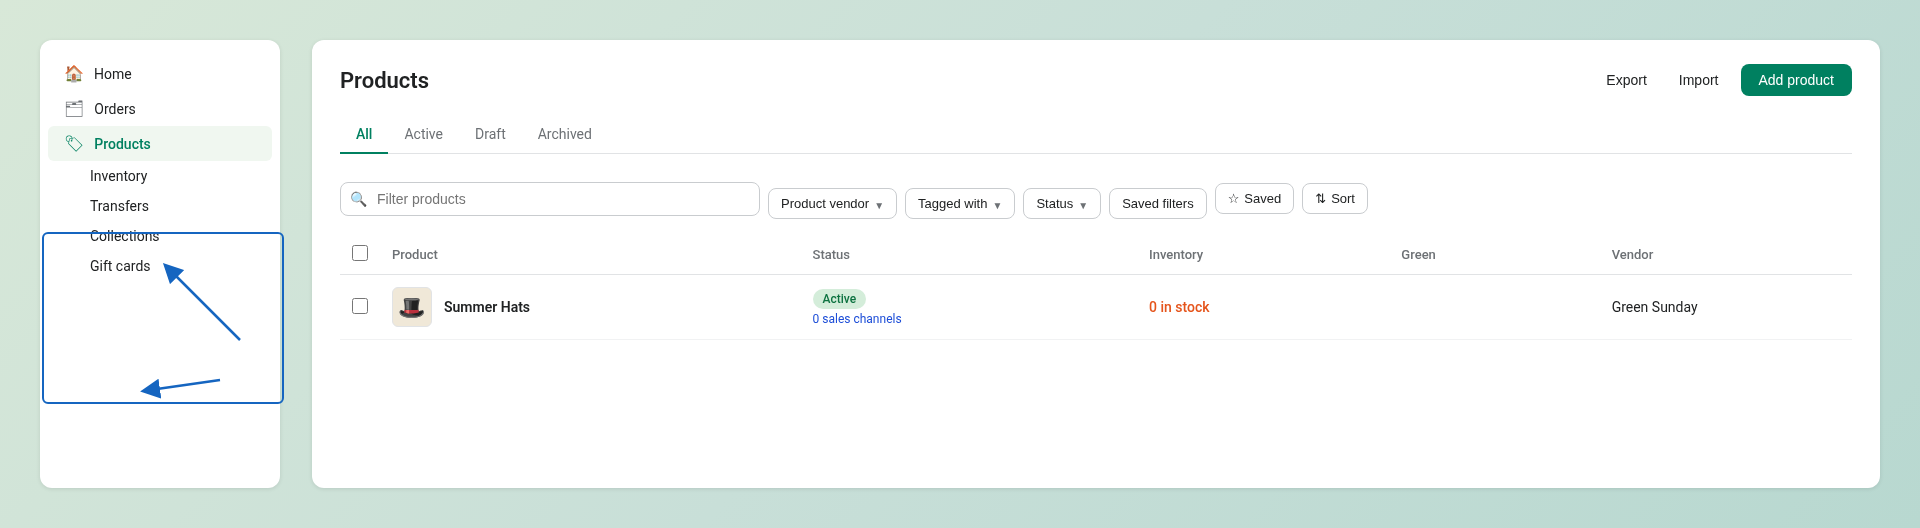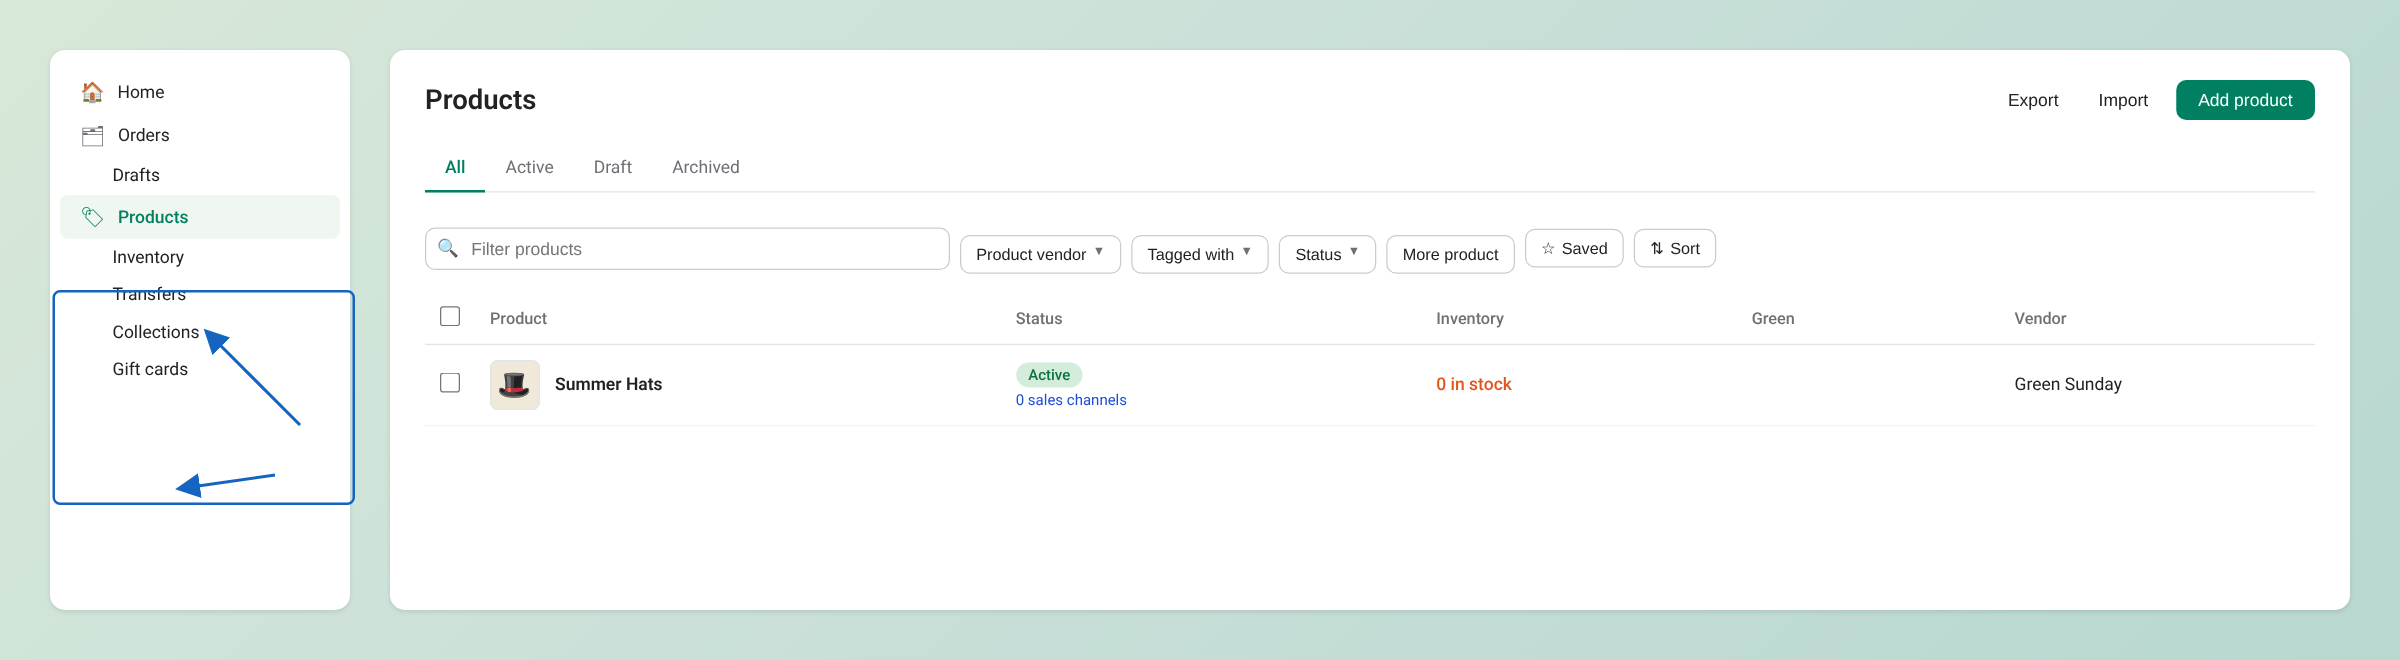--- a/index.html
+++ b/index.html
@@ -147,21 +147,21 @@
     .search-icon-wrap {
       position: absolute;
       left: 10px;
       top: 50%;
       transform: translateY(-50%);
       color: #6d7175;
       font-size: 14px;
     }
     .filter-btn {
       display: flex;
-      align-items: flex-start;
+      align-items: flex-end;
       gap: 5px;
       padding: 7px 12px;
       border: 1px solid #c9cccf;
       border-radius: 8px;
       background: #fff;
       font-size: 13px;
       color: #202223;
       cursor: pointer;
       white-space: nowrap;
       margin-top: 10px;
@@ -300,23 +300,20 @@
 
   <div class="sidebar" style="position:absolute; left:0; top:0; height:448px;">
     <div class="sidebar-item">
       <span class="icon">🏠</span>
       <span>Home</span>
     </div>
     <div class="sidebar-item">
       <span class="icon">🗂</span>
       <span>Orders</span>
     </div>
-    <div class="sidebar-sub-item">
-      <span>Drafts</span>
-    </div>
     <div class="sidebar-item active">
       <span class="icon" style="color:#008060;">🏷</span>
       <span>Products</span>
     </div>
     <div class="sidebar-sub-item">
       <span>Inventory</span>
     </div>
     <div class="sidebar-sub-item">
       <span>Transfers</span>
     </div>
@@ -365,21 +362,21 @@
       </button>
       <button class="filter-btn">
         <span>Tagged with</span>
         <span class="chevron">▼</span>
       </button>
       <button class="filter-btn">
         <span>Status</span>
         <span class="chevron">▼</span>
       </button>
       <button class="filter-btn">
-        <span>More product</span>
+        <span>Saved filters</span>
       </button>
       <button class="saved-btn">
         <span>☆</span>
         <span>Saved</span>
       </button>
       <button class="sort-btn">
         <span>⇅</span>
         <span>Sort</span>
       </button>
     </div>

